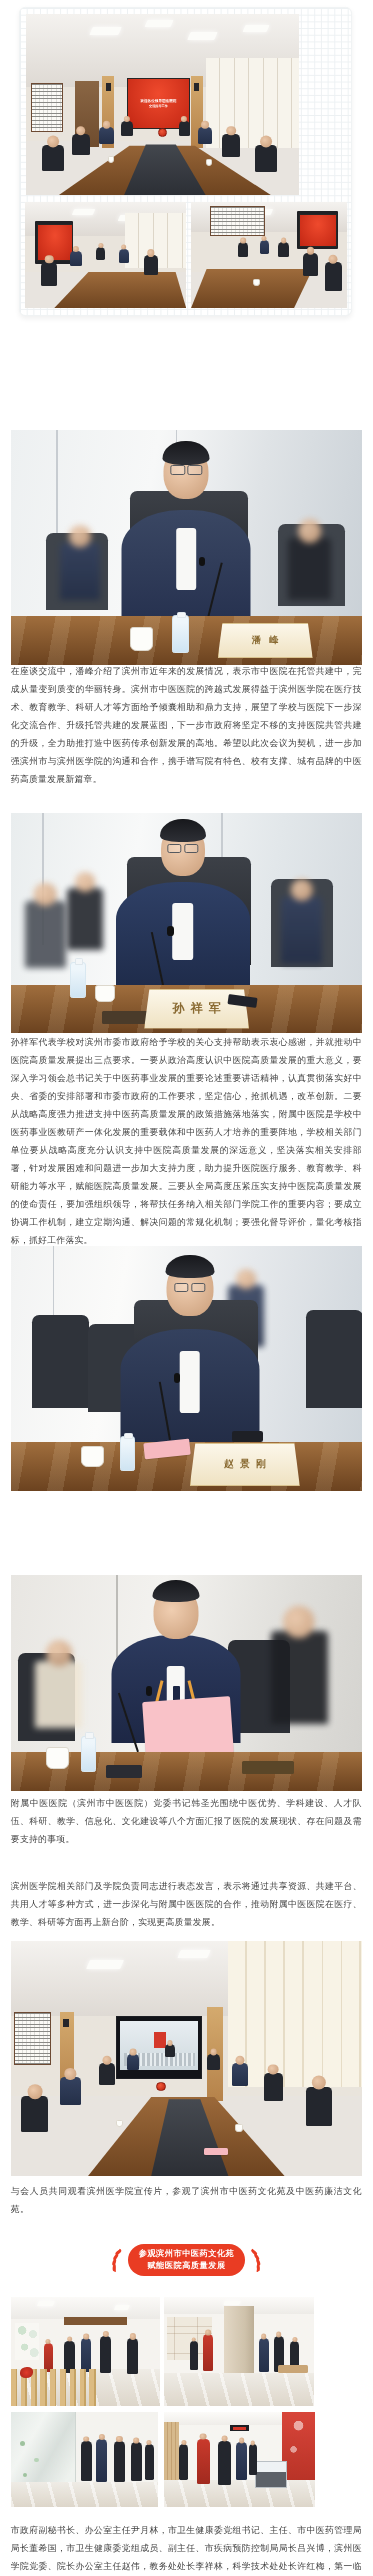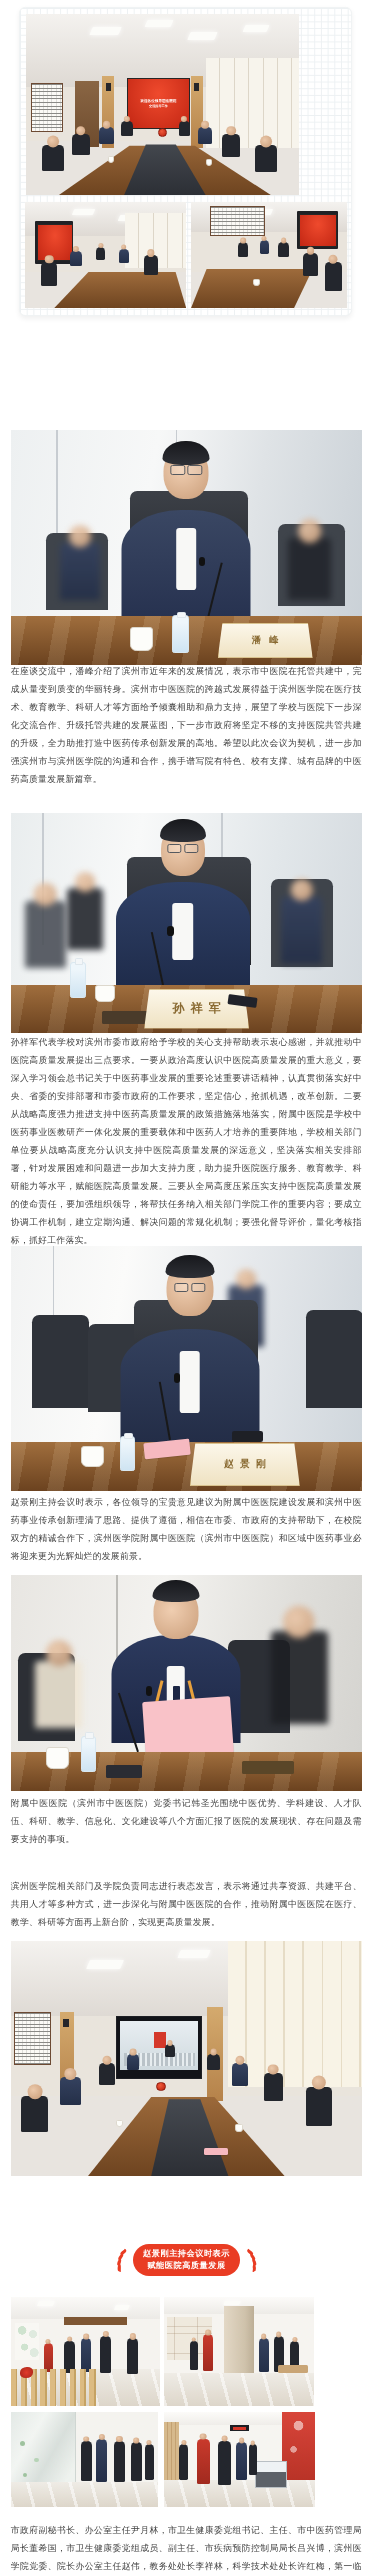--- a/index.html
+++ b/index.html
@@ -242,21 +242,20 @@
     <div class="ptable" style="height:20%;"></div>
     <div class="cupw" style="left:20%;bottom:10%;width:20.6px;height:18.5px;border-radius:3.1px 3.1px 6.2px 6.2px;"></div>
     <div class="bottle" style="left:31%;bottom:8%;width:13.4px;height:33px;"></div>
     <div class="paperpink" style="left:38%;bottom:14%;width:46px;height:15.5px;transform:rotate(-6deg);"></div>
     <div class="placard" style="left:51%;bottom:2%;width:108px;height:41px;font-size:9.8px;letter-spacing:6.2px;text-indent:6.2px;">
       <span>赵景刚</span>
     </div>
     <div class="abs" style="left:63%;bottom:20%;width:31px;height:11.3px;background:#1e2026;border-radius:2.1px;"></div>
   </div>
 
-  <div class="para" style="top:1493px;">赵景刚主持会议时表示，各位领导的宝贵意见建议为附属中医医院建设发展和滨州中医药事业传承创新理清了思路、提供了遵循，相信在市委、市政府的支持帮助下，在校院双方的精诚合作下，滨州医学院附属中医医院（滨州市中医医院）和区域中医药事业必将迎来更为光辉灿烂的发展前景。</div>
 
   <div class="photo" style="left:10.8px;top:1575px;width:351px;height:216px;">
     <div class="pbgA" style="background:linear-gradient(100deg,#e8e6e2 0%,#f3f2ef 40%,#dfdeda 75%,#d4d3cf 100%);"></div>
     <div class="vline" style="left:30%;top:0;width:1.5px;height:52%;background:#bdbcb8;"></div>
     <div class="pchair" style="left:2%;top:36%;width:57px;height:88px;background:#2c2f35;"></div>
     <div class="pp blurfig" style="left:7%;top:40%;width:47px;height:67px;background:#efe6d4;"></div>
     <div class="pchair" style="left:62%;top:30%;width:62px;height:93px;background:#2c2f35;"></div>
     <div class="pp blurfig" style="left:74%;top:26%;width:57px;height:93px;background:#1d1f24;"></div>
     <div class="torso" style="left:47%;bottom:22%;width:129px;height:108px;transform:translateX(-50%);background:linear-gradient(180deg,#2c3a5e,#1d2745);"></div>
     <div class="shirtv" style="left:47%;bottom:34%;width:18.5px;height:52px;transform:translateX(-50%);"></div>
@@ -305,31 +304,32 @@
     <div class="pp" style="left:56%;top:48%;width:12.4px;height:16.5px;"></div>
     <div class="pp navy" style="left:63%;top:52%;width:16.5px;height:23px;"></div>
     <div class="pp" style="left:72%;top:56%;width:19.6px;height:28px;"></div>
     <div class="pp" style="left:84%;top:62%;width:26px;height:39px;"></div>
     <div class="pp" style="left:44%;top:44%;width:9.3px;height:12.4px;"></div>
     <div class="cupw" style="left:30%;top:76%;width:5.2px;height:5.7px;"></div>
     <div class="cupw" style="left:64%;top:78%;width:5.2px;height:5.7px;"></div>
     <div class="paperpink" style="left:55%;top:88%;width:24px;height:7.2px;"></div>
   </div>
 
+  <div class="para" style="top:2182px;">与会人员共同观看滨州医学院宣传片，参观了滨州市中医药文化苑及中医药廉洁文化苑。</div>
 
   <div class="badge-row">
     <svg width="15.5" height="27" viewBox="0 0 30 52">
       <path d="M24 4 C14 16 10 30 14 48" stroke="#e93c23" stroke-width="3" fill="none"></path>
       <ellipse cx="20" cy="10" rx="7" ry="3" fill="#e93c23" transform="rotate(-40 20 10)"></ellipse>
       <ellipse cx="15" cy="19" rx="7" ry="3" fill="#e93c23" transform="rotate(-55 15 19)"></ellipse>
       <ellipse cx="12" cy="29" rx="7" ry="3" fill="#e93c23" transform="rotate(-70 12 29)"></ellipse>
       <ellipse cx="12" cy="40" rx="7" ry="3" fill="#e93c23" transform="rotate(-85 12 40)"></ellipse>
     </svg>
     <div class="badge-pill" style="background:#e93c23;">
-      <div>赵景刚主持会议时表示</div>
+      <div>参观滨州市中医药文化苑</div>
       <div>赋能医院高质量发展</div>
     </div>
     <svg width="15.5" height="27" viewBox="0 0 30 52" style="transform:scaleX(-1);">
       <path d="M24 4 C14 16 10 30 14 48" stroke="#e93c23" stroke-width="3" fill="none"></path>
       <ellipse cx="20" cy="10" rx="7" ry="3" fill="#e93c23" transform="rotate(-40 20 10)"></ellipse>
       <ellipse cx="15" cy="19" rx="7" ry="3" fill="#e93c23" transform="rotate(-55 15 19)"></ellipse>
       <ellipse cx="12" cy="29" rx="7" ry="3" fill="#e93c23" transform="rotate(-70 12 29)"></ellipse>
       <ellipse cx="12" cy="40" rx="7" ry="3" fill="#e93c23" transform="rotate(-85 12 40)"></ellipse>
     </svg>
   </div>

